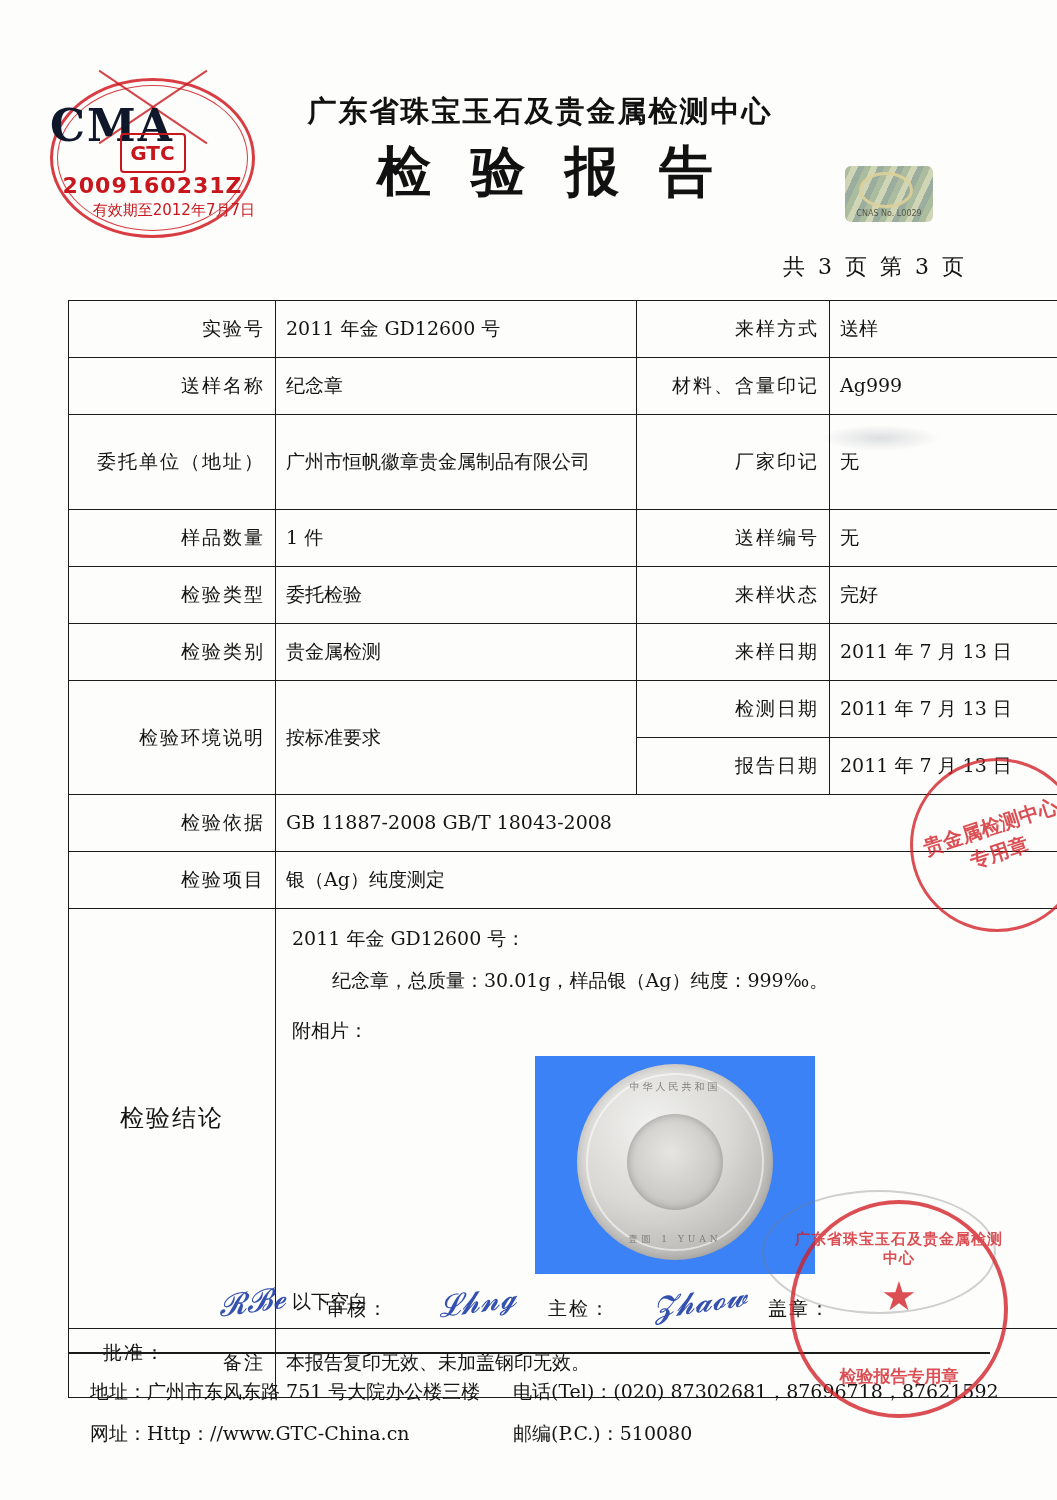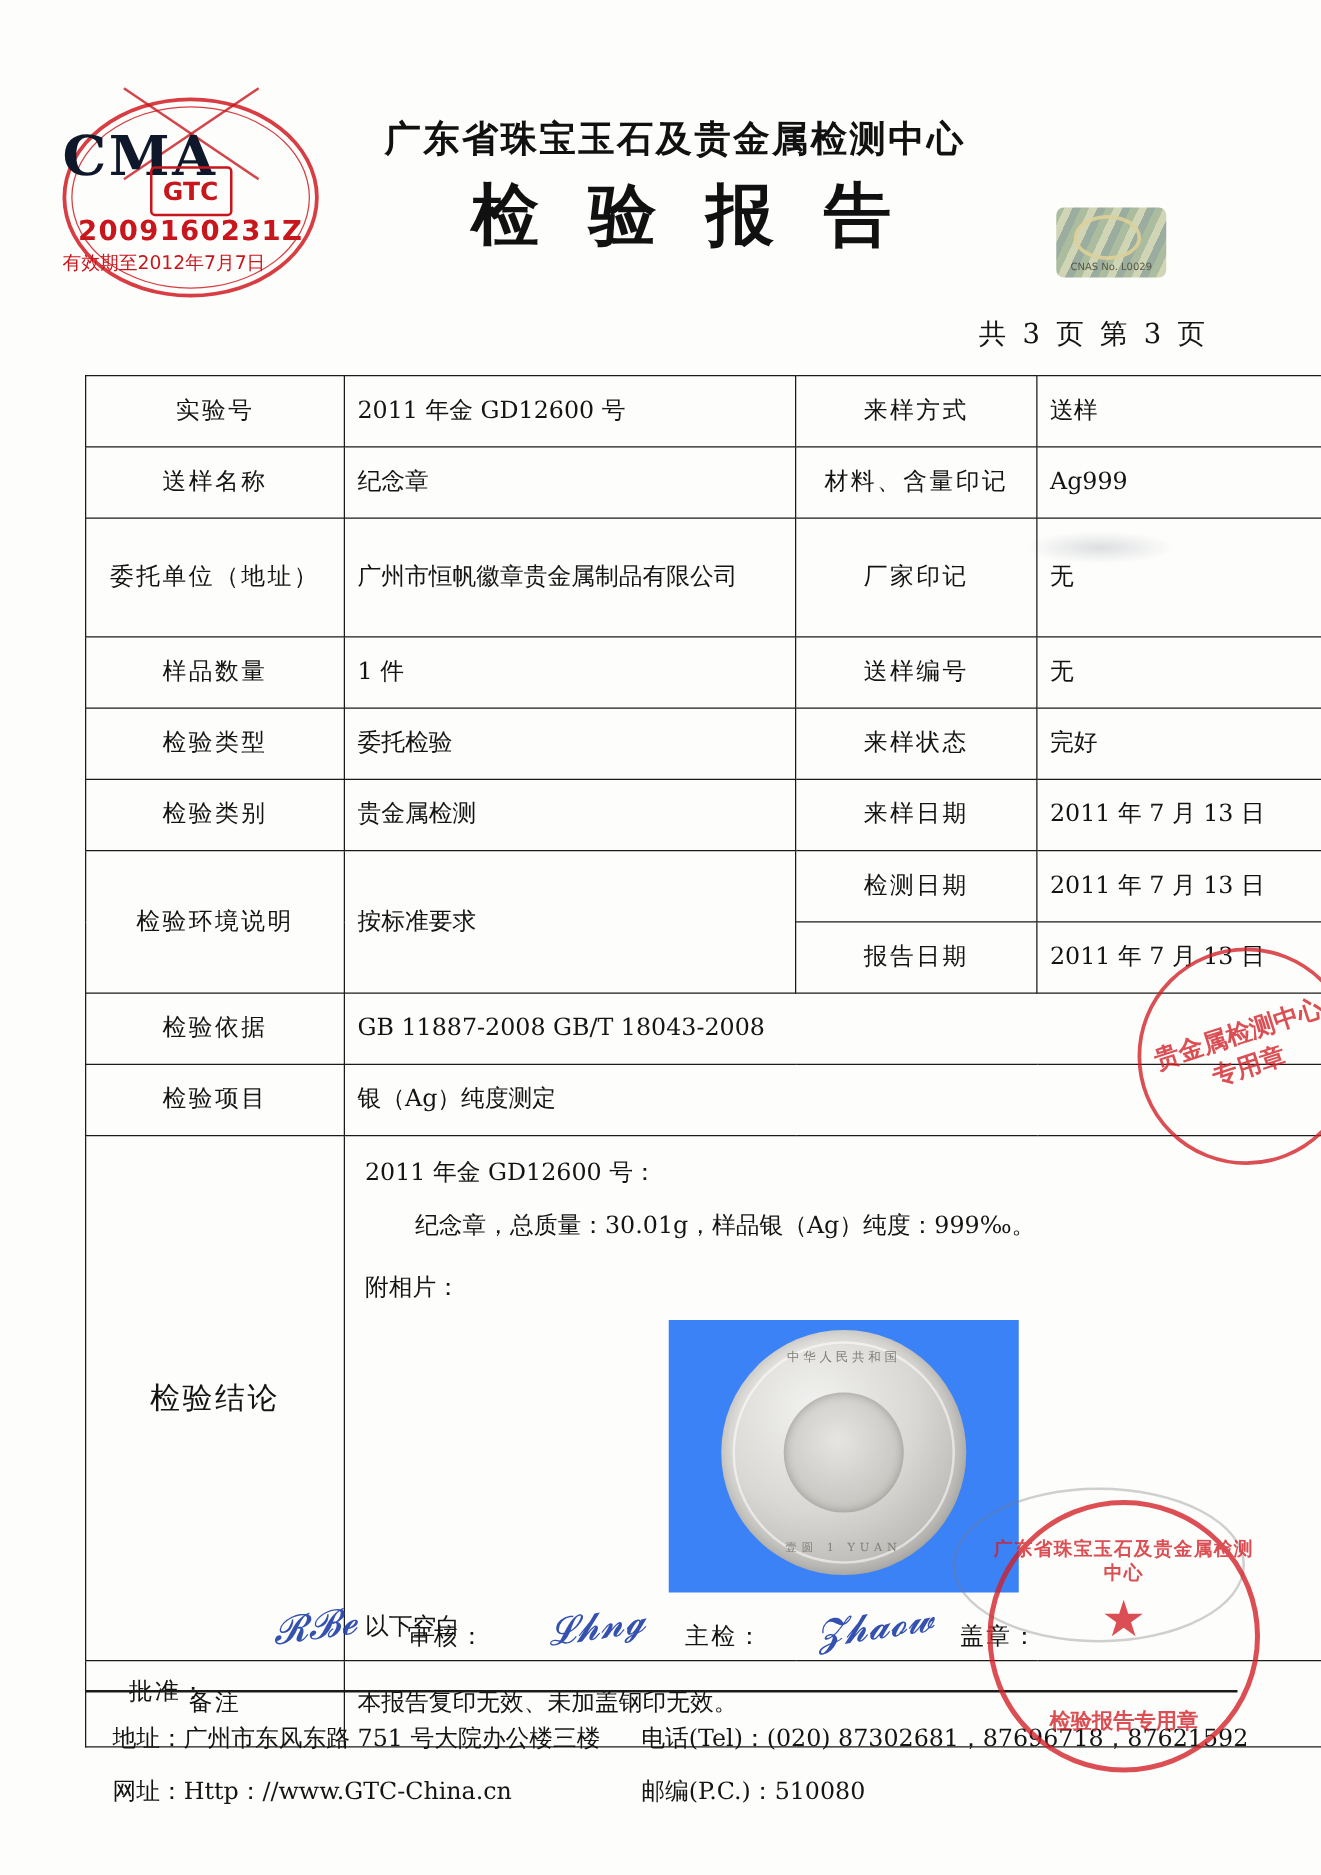--- a/index.html
+++ b/index.html
@@ -101,21 +101,21 @@
     top: 95px; left: 0; width: 100%;
     text-align: center;
     color: #c8161d;
     font-size: 22px;
     font-weight: bold;
     letter-spacing: 1px;
   }
   .cma-seal .valid {
     position: absolute;
     top: 123px; left: 0; width: 100%;
-    text-align: left;
+    text-align: right;
     color: #c8161d;
     font-size: 15px;
   }
   .cma-seal .slash {
     position: absolute;
     top: 28px; left: 38px;
     width: 130px; height: 2px;
     background: #c8161d;
     transform: rotate(34deg);
     transform-origin: center;
@@ -177,21 +177,21 @@
     font-size: 19px;
     table-layout: fixed;
   }
   table.main td {
     border: 1px solid #1b1b1b;
     padding: 8px 10px;
     vertical-align: middle;
     line-height: 1.45;
   }
   td.lbl {
-    text-align: center;
+    text-align: right;
     letter-spacing: 2px;
     white-space: nowrap;
   }
   td.val {
     text-align: left;
   }
   .w-lbl1 { width: 186px; }
   .w-val1 { width: 340px; }
   .w-lbl2 { width: 172px; }
   .w-val2 { width: 224px; }

